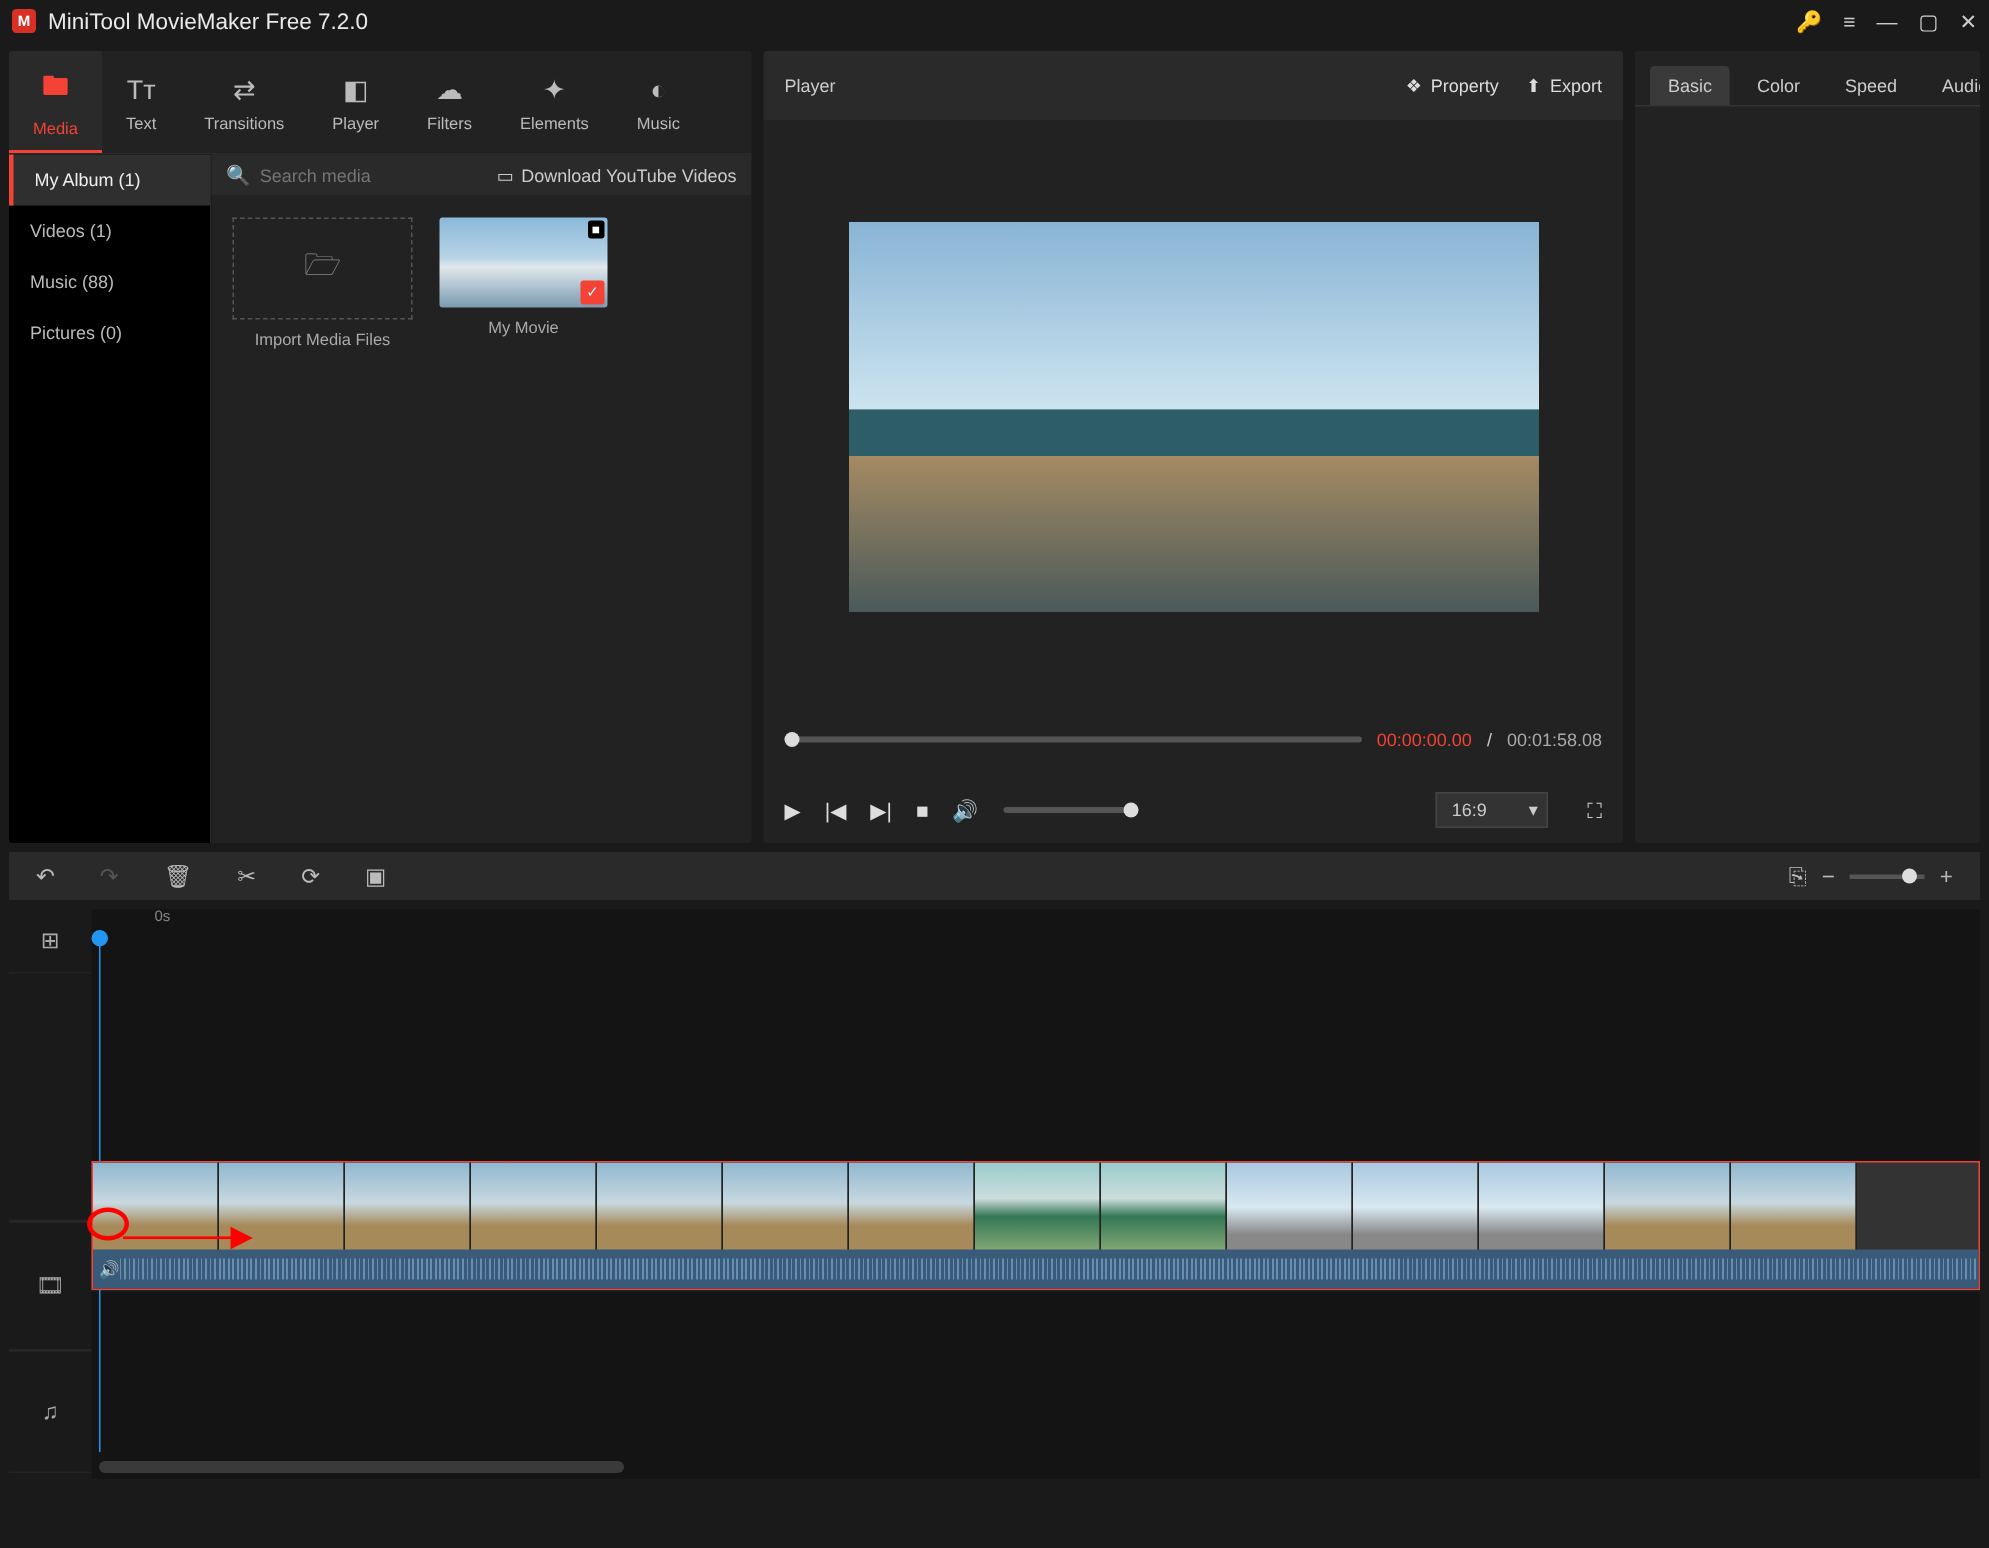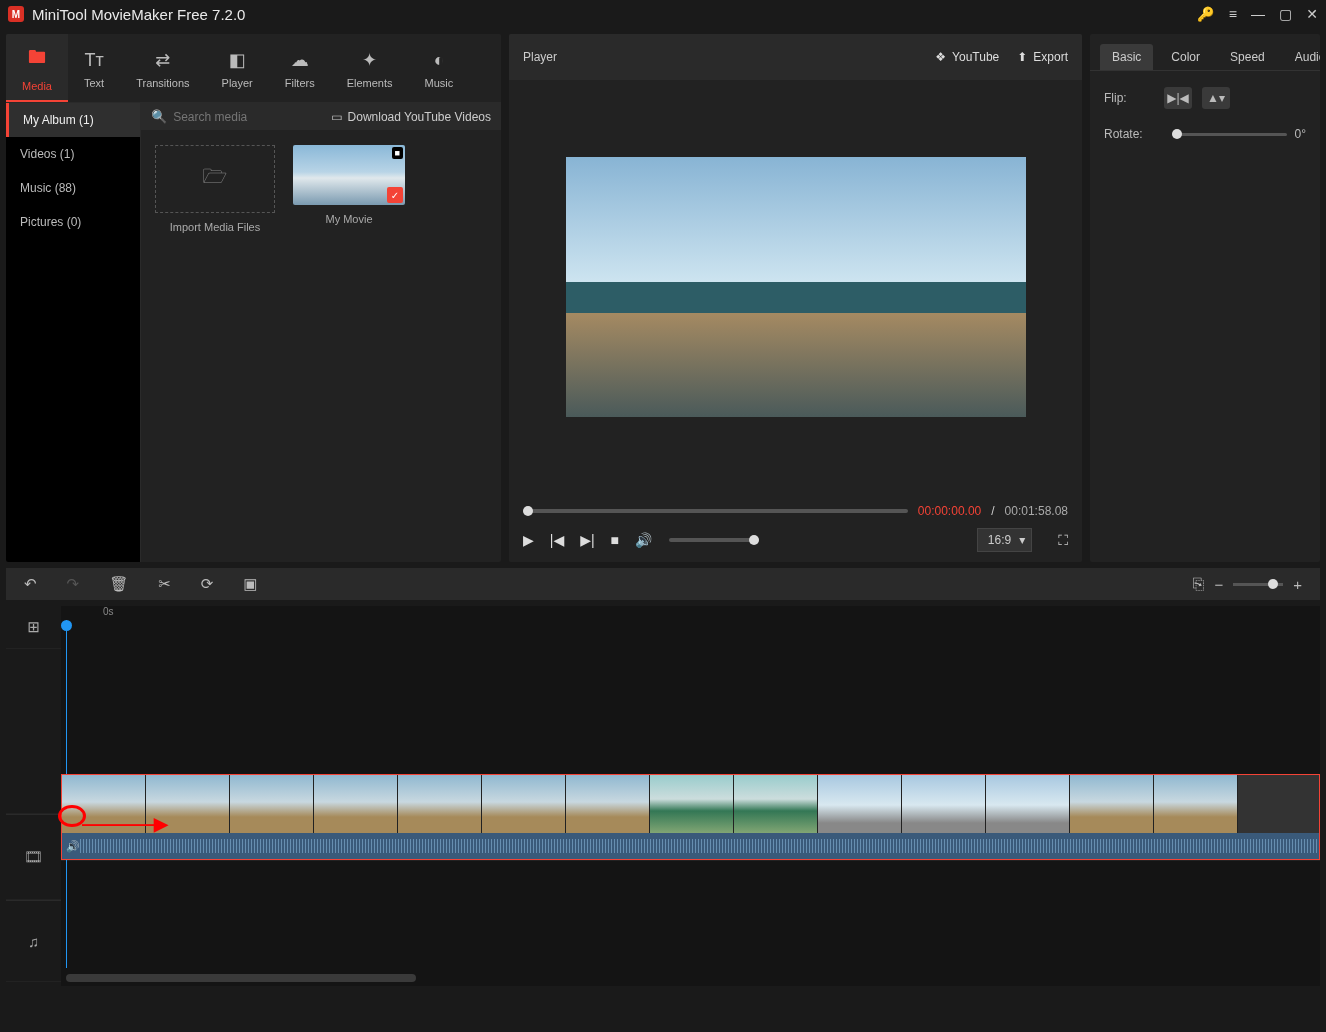--- a/index.html
+++ b/index.html
@@ -44,30 +44,30 @@
 .player-panel { flex:1; }
 .panel-header { height:46px; display:flex; align-items:center; padding:0 14px; font-size:12px; color:#ccc; background:#2a2a2a; }
 .panel-header .spacer { flex:1; }
 .hbtn { display:flex; align-items:center; gap:6px; margin-left:18px; cursor:pointer; font-size:12px; color:#ddd; }
 .player-stage { flex:1; display:flex; align-items:center; justify-content:center; background:#222; }
 .video-frame { width:460px; height:260px; background:linear-gradient(to bottom,#9bc0db 0%,#cde2ee 42%,#305a63 60%,#b89a6a 80%,#5a7a7a 100%); position:relative; }
 .vf-sky { position:absolute; top:0; left:0; right:0; height:48%; background:linear-gradient(#88b4d4,#cde4f0); }
 .vf-water { position:absolute; top:48%; left:0; right:0; height:15%; background:#2d5d66; }
 .vf-build { position:absolute; top:60%; left:0; right:0; height:40%; background:linear-gradient(#a58a62,#4a5a5a); }
 .player-controls { padding:10px 14px; background:#222; }
-.progress-row { display:flex; align-items:center; gap:10px; margin-bottom:10px; }
+.progress-row { display:flex; align-items:center; gap:10px; margin-bottom:28px; }
 .progress-bar { flex:1; height:4px; background:#555; border-radius:2px; position:relative; }
 .progress-bar .phead { position:absolute; left:0; top:-3px; width:10px; height:10px; background:#ddd; border-radius:50%; }
 .time-cur { color:#f44336; font-size:12px; }
 .time-dur { color:#aaa; font-size:12px; }
 .ctrl-row { display:flex; align-items:center; gap:16px; }
 .ctrl-row .cbtn { color:#ddd; font-size:14px; cursor:pointer; }
 .vol-slider { width:90px; height:4px; background:#555; border-radius:2px; position:relative; }
 .vol-slider::after { content:""; position:absolute; right:0; top:-3px; width:10px; height:10px; background:#ddd; border-radius:50%; }
-.ratio-select { margin-left:auto; background:#333; border:1px solid #444; color:#ccc; padding:4px 20px 4px 10px; font-size:12px; position:relative; cursor:pointer; }
+.ratio-select { margin-left:auto; background:#333; border:1px solid #444; color:#ccc; padding:4px 40px 4px 10px; font-size:12px; position:relative; cursor:pointer; }
 .ratio-select::after { content:"▾"; position:absolute; right:6px; }
 .fs-btn { color:#ccc; font-size:14px; cursor:pointer; margin-left:10px; }
 
 
 .prop-panel { width:230px; }
 .prop-tabs { display:flex; padding:10px 10px 0; gap:6px; border-bottom:1px solid #333; }
 .ptab { padding:6px 12px; font-size:12px; color:#ccc; cursor:pointer; border-radius:3px 3px 0 0;text-align:center; }
 .ptab.active { background:#3a3a3a; }
 .prop-body { padding:16px 14px; flex:1; }
 .prop-row { display:flex; align-items:center; margin-bottom:18px; font-size:12px; color:#bbb; }
@@ -192,21 +192,21 @@
       </div>
     </div>
   </div>
 
   <div class="panel player-panel">
     <div class="panel-header">
       <span>Player</span>
       <span class="spacer"></span>
       <div class="hbtn">
           <span>❖</span>
-          <span>YouTube</span>
+          <span>Property</span>
         </div>
       <div class="hbtn">
           <span>⬆</span>
           <span>Export</span>
         </div>
     </div>
     <div class="player-stage">
       <div class="video-frame">
         <div class="vf-sky"></div>
           <div class="vf-water"></div>
@@ -234,34 +234,20 @@
       </div>
     </div>
   </div>
 
   <div class="panel prop-panel">
     <div class="prop-tabs">
       <div class="ptab active">Basic</div>
       <div class="ptab">Color</div>
       <div class="ptab">Speed</div>
       <div class="ptab">Audio</div>
-    </div>
-    <div class="prop-body">
-      <div class="prop-row">
-        <span class="plabel">Flip:</span>
-        <div class="flip-btns">
-          <div class="flip-btn">▶|◀</div>
-          <div class="flip-btn">▲▾</div>
-        </div>
-      </div>
-      <div class="prop-row">
-        <span class="plabel">Rotate:</span>
-        <div class="rotate-slider"></div>
-        <span>0°</span>
-      </div>
     </div>
   </div>
 </div>
 
 <div class="timeline-toolbar">
   <span class="ttool">↶</span>
   <span class="ttool disabled">↷</span>
   <span class="ttool">🗑</span>
   <span class="ttool">✂</span>
   <span class="ttool">⟳</span>

